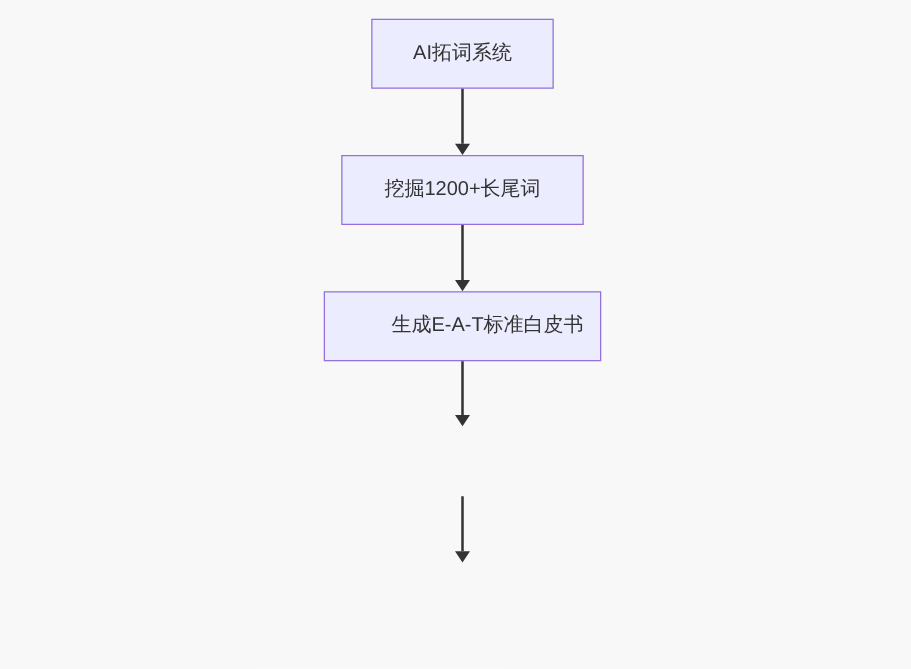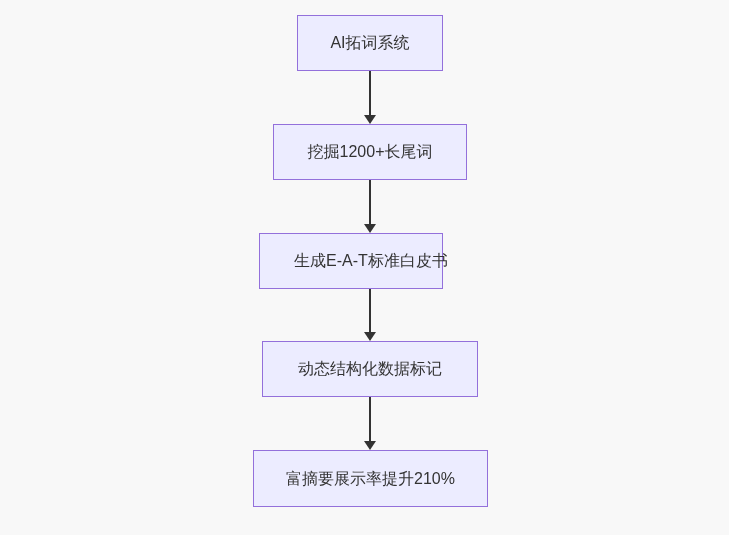--- a/index.html
+++ b/index.html
@@ -27,21 +27,21 @@
     color: var(--text-color);
     display: flex;
     align-items: center;
     justify-content: center;
     font-size: 16px;
     line-height: 1;
     white-space: nowrap;
   }
   .node-1 { left: 297px; top: 15px;  width: 146px; height: 56px; }
   .node-2 { left: 273px; top: 124px; width: 194px; height: 56px; text-align: right; }
-  .node-3 { left: 259px; top: 233px; width: 184px; height: 56px; padding-left: 40px; }
+  .node-3 { left: 259px; top: 233px; width: 222px; height: 56px; padding-left: 40px; }
   .node-4 { left: 262px; top: 341px; width: 216px; height: 56px; }
   .node-5 { left: 253px; top: 450px; width: 235px; height: 57px; }
   .arrow {
     position: absolute;
     left: 363px;        
     width: 14px;
     display: flex;
     flex-direction: column;
     align-items: center;
   }
@@ -86,26 +86,20 @@
 
   <div class="flow-node node-3">
     <span>生成E-A-T标准白皮书</span>
   </div>
 
   <div class="arrow arrow-3">
     <div class="arrow-line"></div>
     <div class="arrow-head"></div>
   </div>
 
-  <div class="flow-node node-4">
-    <span>动态结构化数据标记</span>
-  </div>
 
   <div class="arrow arrow-4">
     <div class="arrow-line"></div>
     <div class="arrow-head"></div>
   </div>
 
-  <div class="flow-node node-5">
-    <span>富摘要展示率提升210%</span>
-  </div>
 
 </div>
 
 </body></html>

